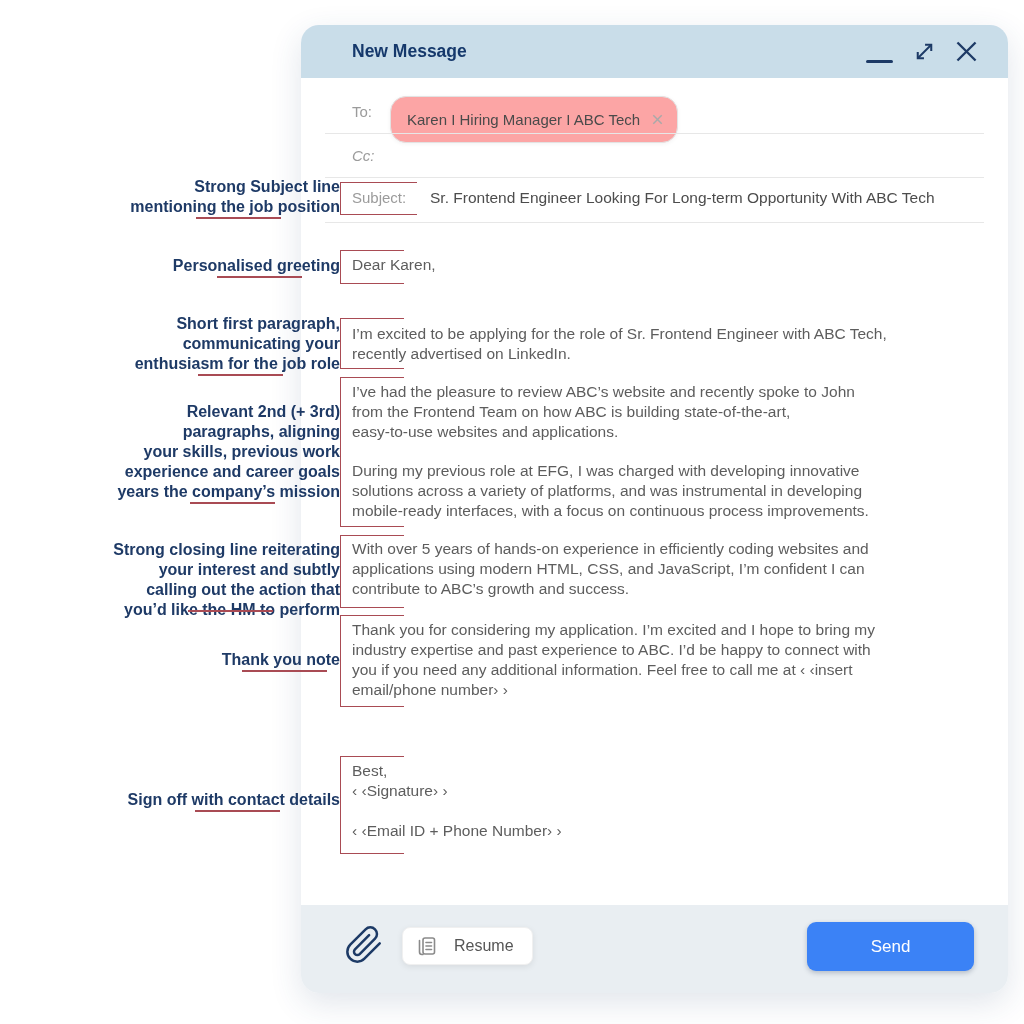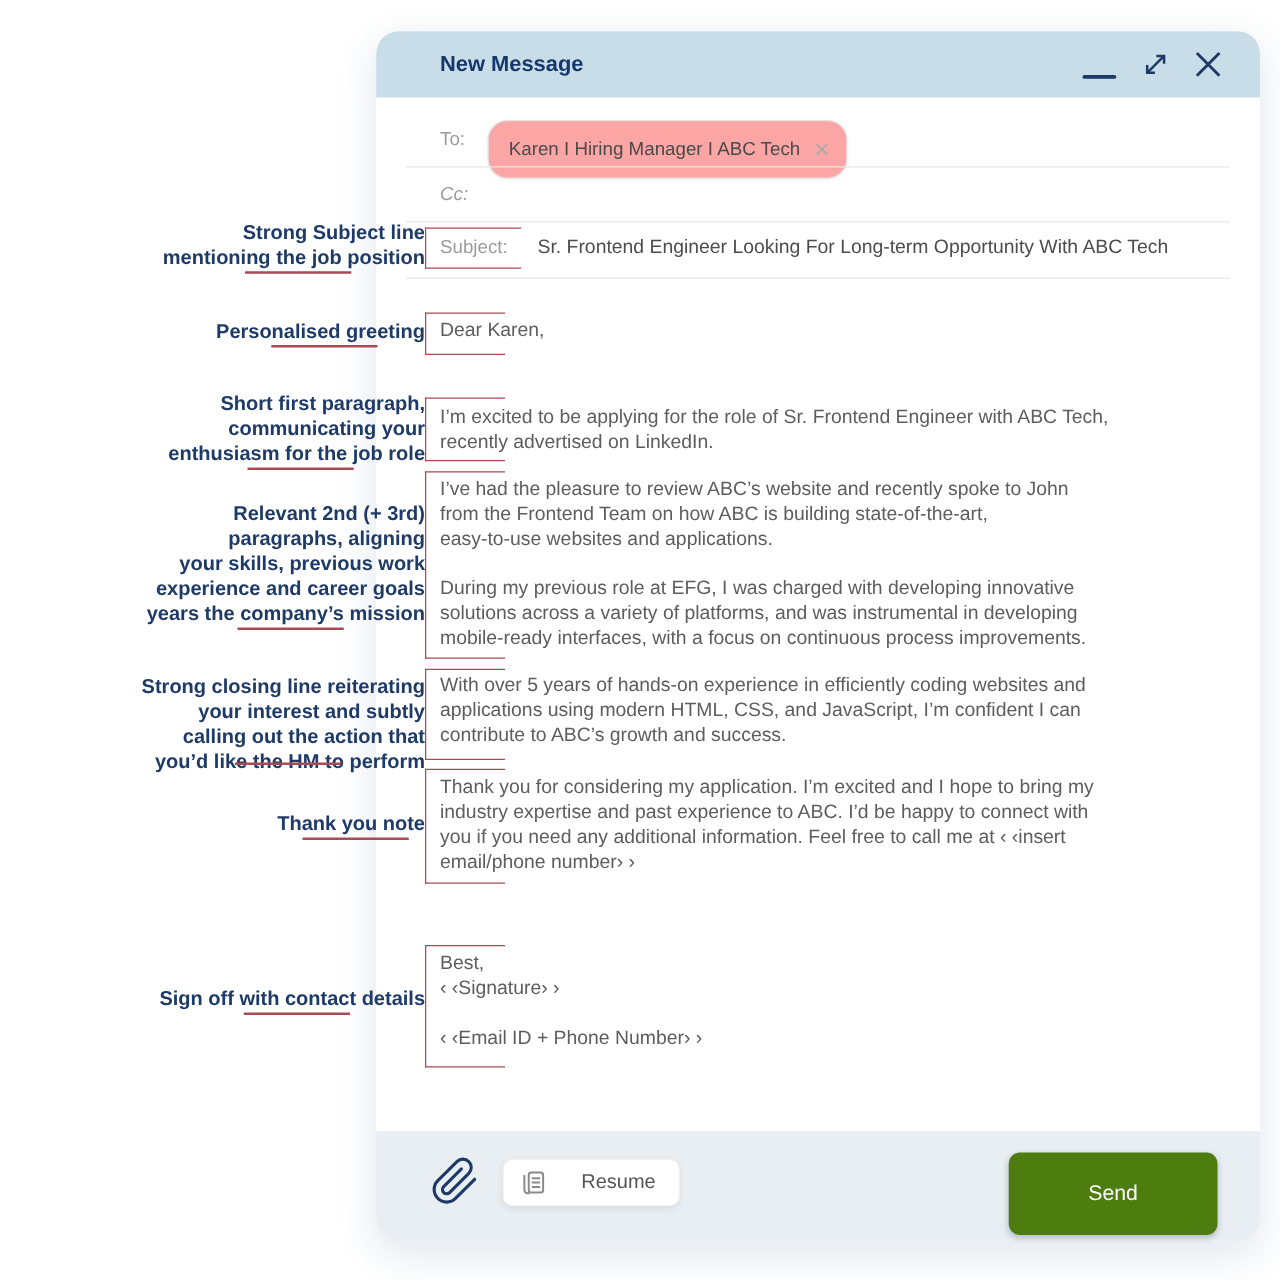--- a/index.html
+++ b/index.html
@@ -66,27 +66,27 @@
   .footer {
     position:absolute; left:301px; top:905px; width:707px; height:88px;
     background:#e9eef2; border-radius:0 0 18px 18px;
   }
   .paperclip { position:absolute; left:344px; top:925px; width:40px; height:40px; cursor:pointer; }
   .paperclip path { stroke:#1d3a66; stroke-width:1.5; fill:none; stroke-linecap:round; stroke-linejoin:round; }
   .resume-chip {
     position:absolute; left:402px; top:927px; height:38px; box-sizing:border-box;
     background:#fff; border:1px solid #f0f0f0; border-radius:8px;
     box-shadow:0 2px 6px rgba(0,0,0,0.08);
-    display:flex; align-items:center; gap:28px; padding:0 18px 0 12px;
+    display:flex; align-items:center; gap:17px; padding:0 18px 0 12px;
     font-size:16px; color:#555555; cursor:pointer;
   }
   .resume-icon path, .resume-icon rect, .resume-icon line { stroke:#8a8a8a; stroke-width:1.6; fill:none; stroke-linecap:round; }
   .send-btn {
-    position:absolute; left:807px; top:922px; width:167px; height:66px;
-    background:#4d7c0f; border-radius:9px; color:#ffffff; font-size:17px;
+    position:absolute; left:807px; top:922px; width:167px; height:49px;
+    background:#3b82f6; border-radius:9px; color:#ffffff; font-size:17px;
     display:flex; align-items:center; justify-content:center; cursor:pointer;
     box-shadow:0 2px 5px rgba(20,40,70,0.25);
   }
 </style>
 </head>
 <body>
 
 <div class="page">
 
   <div class="win"></div>

